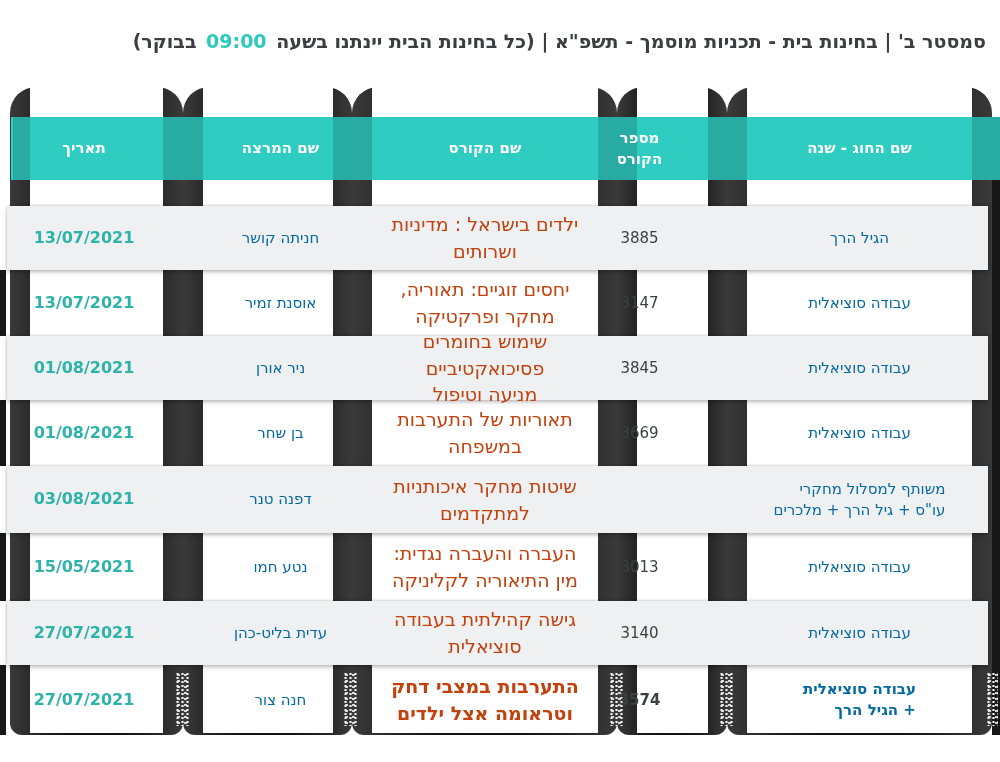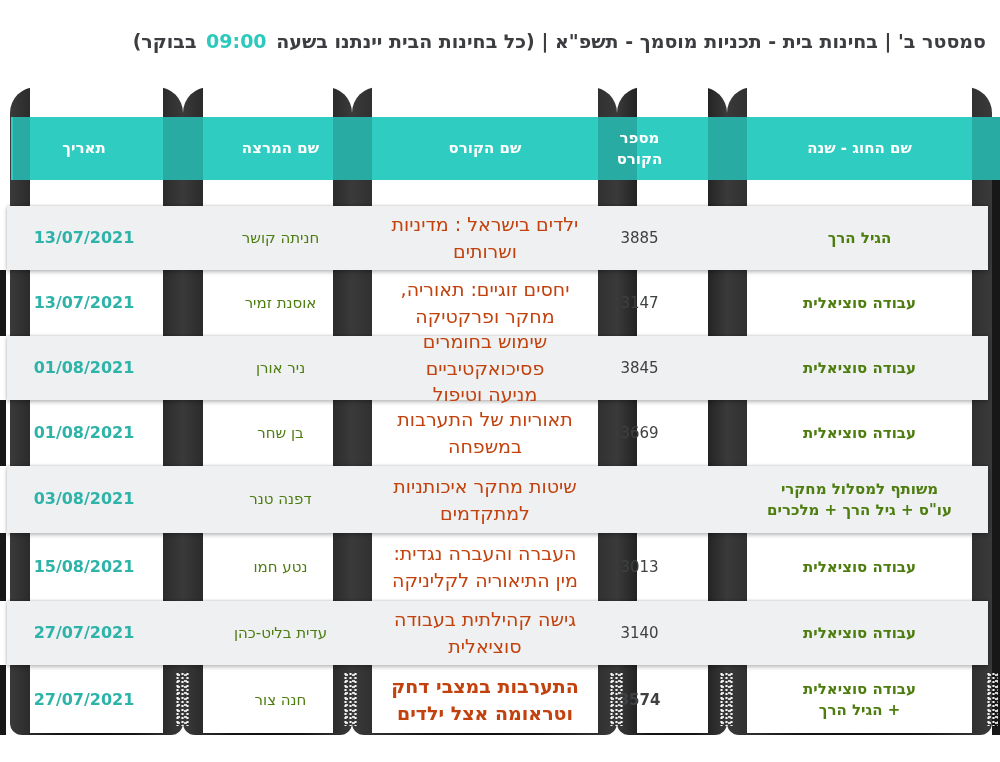--- a/index.html
+++ b/index.html
@@ -51,31 +51,31 @@
                           radial-gradient(rgba(255,255,255,.8) 28%,transparent 36%);
          background-size:5px 4px,7px 6px;}
   .nz-0{left:175px;}.nz-1{left:343px;}.nz-2{left:609px;}.nz-3{left:719px;}.nz-4{left:986px;width:12px;}
   
   .cell{position:absolute;display:flex;align-items:center;justify-content:center;
         text-align:center;direction:rtl;white-space:pre-line;z-index:6;line-height:1.4;}
   .col-date{left:30px;width:108px;}
   .col-lect{left:203px;width:155px;}
   .col-course{left:372px;width:226px;}
   .col-num{left:604px;width:71px;}
-  .col-dept{left:747px;width:225px;font-weight:bold;}
+  .col-dept{left:747px;width:225px;}
   .r0{top:206px;height:64px;}
   .r1{top:270px;height:66px;}
   .r2{top:336px;height:64px;}
   .r3{top:400px;height:66px;}
   .r4{top:466px;height:67px;}
   .r5{top:533px;height:68px;}
   .r6{top:601px;height:64px;}
   .r7{top:665px;height:70px;}
   .hcell{top:117px;height:63px;color:#fff;font-weight:700;font-size:15px;}
-  .t-dept,.t-lect{font-size:15px;color:#4d7c0f;}
+  .t-dept,.t-lect{font-size:15px;color:#0369a1;text-align:right;}
   .t-num{font-size:15px;color:#3e4042;}
   .t-course{font-size:19px;color:#c2410c;}
   .t-date{font-size:16px;font-weight:600;color:#2eb3a9;}
   .bold{font-weight:700;}
 </style>
 </head>
 <body>
 
 <div class="page">
 
@@ -158,21 +158,21 @@
 עו"ס + גיל הרך + מלכרים</div>
   <div class="cell r4 col-course t-course">שיטות מחקר איכותניות למתקדמים</div>
   <div class="cell r4 col-lect t-lect">דפנה טנר</div>
   <div class="cell r4 col-date t-date">03/08/2021</div>
 
   <div class="cell r5 col-dept t-dept">עבודה סוציאלית</div>
   <div class="cell r5 col-num t-num">3013</div>
   <div class="cell r5 col-course t-course">העברה והעברה נגדית:
 מין התיאוריה לקליניקה</div>
   <div class="cell r5 col-lect t-lect">נטע חמו</div>
-  <div class="cell r5 col-date t-date">15/08/2021</div>
+  <div class="cell r5 col-date t-date">15/05/2021</div>
 
   <div class="cell r6 col-dept t-dept">עבודה סוציאלית</div>
   <div class="cell r6 col-num t-num">3140</div>
   <div class="cell r6 col-course t-course">גישה קהילתית בעבודה
 סוציאלית</div>
   <div class="cell r6 col-lect t-lect">עדית בליט-כהן</div>
   <div class="cell r6 col-date t-date">27/07/2021</div>
 
   <div class="cell r7 col-dept t-dept bold">עבודה סוציאלית
 + הגיל הרך</div>

